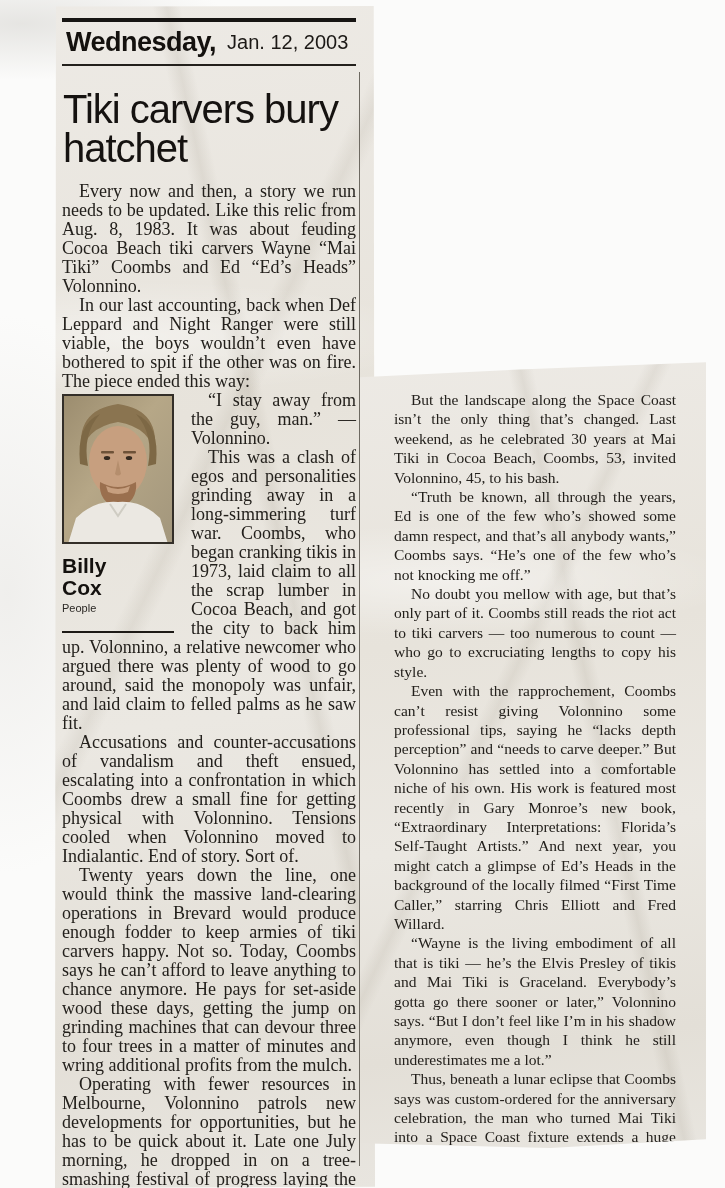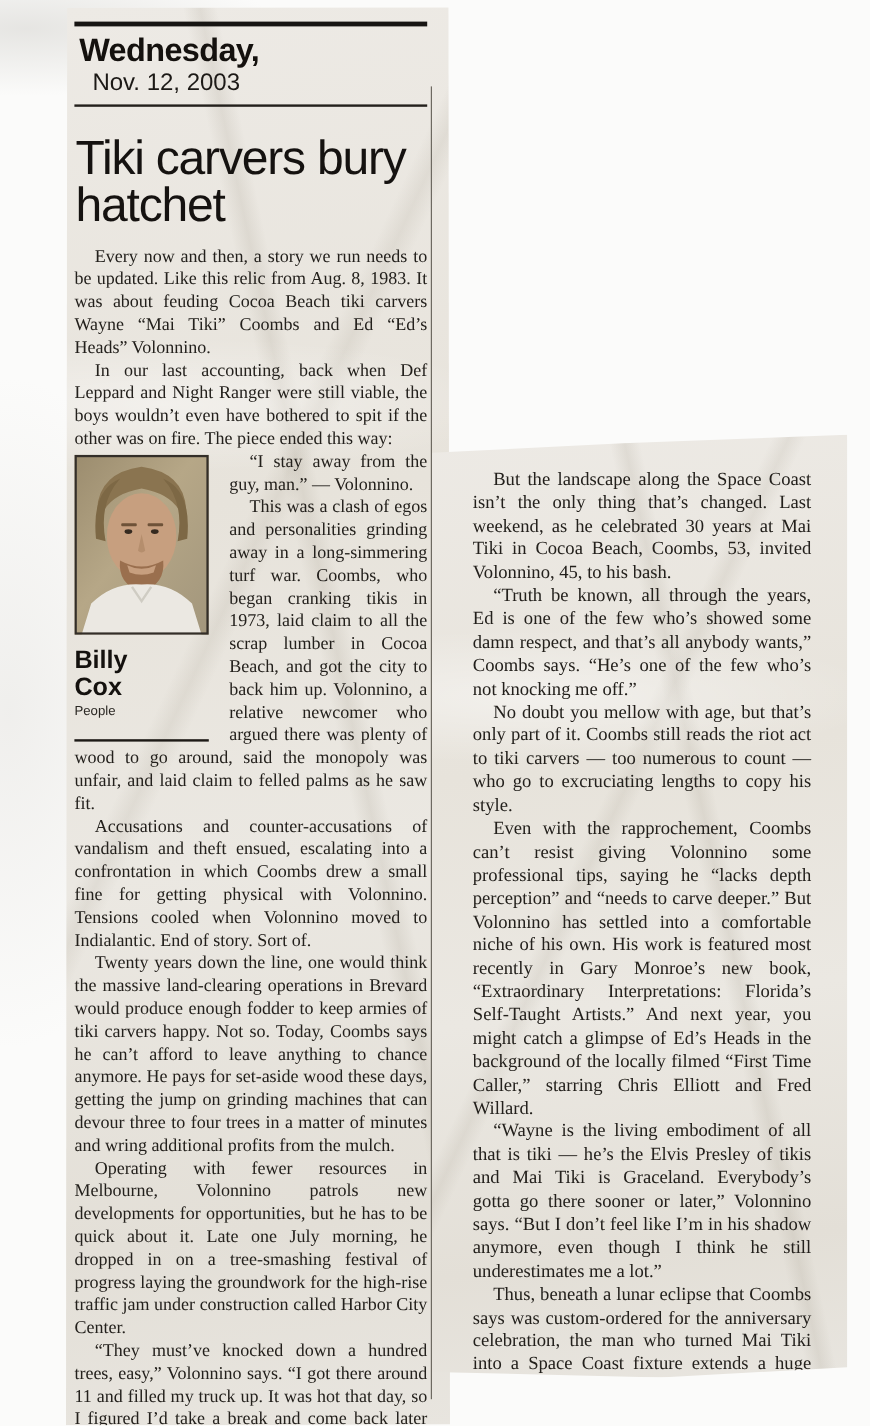--- a/index.html
+++ b/index.html
@@ -28,32 +28,32 @@
   }
   .right-clip{
     left:360px;top:360px;width:346px;height:788px;
     padding:30px 30px 0 34px;box-sizing:border-box;
     clip-path:polygon(0 2.2%, 46% 1.2%, 100% 0.3%, 100% 98.9%, 55% 100%, 0 99.4%);
   }
   
   .masthead{margin-top:4px;}
   .rule-thick{height:4px;background:#171513;}
   .rule-thin{height:2px;background:#23201c;}
-  .masthead-line{display:flex;align-items:flex-start;padding:5px 2px 6px 4px;
-    font-family:"Liberation Sans", sans-serif;flex-direction:column;}
+  .masthead-line{display:flex;align-items:center;padding:5px 2px 6px 4px;
+    font-family:"Liberation Sans", sans-serif;}
   .masthead-day{font-weight:bold;font-size:27px;letter-spacing:-.5px;color:#14110e;}
   .masthead-date{font-size:20px;margin-left:11px;color:#1c1916;}
   
   .headline{
     margin:24px 0 14px 1px;font-family:"Liberation Sans", sans-serif;
     font-weight:normal;font-size:40px;line-height:.98;letter-spacing:-1px;color:#151210;
     max-width:292px;
   }
   
-  .body p{margin:0;text-indent:17px;font-size:15px;line-height:19px;
+  .body p{margin:0;text-indent:17px;font-size:18px;line-height:19px;
     text-align:justify;color:#23201c;}
   .right-clip p{margin:0;text-indent:17px;font-size:15.5px;line-height:19.4px;
     text-align:justify;color:#23201c;}
   
   .photo-block{float:left;width:118px;margin:3px 11px 5px 0;}
   .photo-frame{width:112px;height:150px;display:block;}
   .caption-name{font-family:"Liberation Sans", sans-serif;font-weight:bold;
     font-size:21px;line-height:1.02;color:#14110e;margin-top:11px;width:80px;}
   .caption-role{font-family:"Liberation Sans", sans-serif;font-size:11px;
     color:#2b2824;margin-top:4px;}
@@ -65,21 +65,21 @@
 <body>
 
 <div class="canvas">
 
   <div class="clip left-clip">
 
     <div class="masthead">
       <div class="rule-thick"></div>
       <div class="masthead-line">
         <span class="masthead-day">Wednesday,</span>
-        <span class="masthead-date">Nov. 12, 2003</span>
+        <span class="masthead-date">Jan. 12, 2003</span>
       </div>
       <div class="rule-thin"></div>
     </div>
 
     <h1 class="headline">Tiki carvers bury hatchet</h1>
 
     <div class="body">
       <p>Every now and then, a story we run needs to be updated. Like this relic from Aug. 8, 1983. It was about feuding Cocoa Beach tiki carvers Wayne “Mai Tiki” Coombs and Ed “Ed’s Heads” Volonnino.</p>
       <p>In our last accounting, back when Def Leppard and Night Ranger were still viable, the boys wouldn’t even have bothered to spit if the other was on fire. The piece ended this way:</p>
 

